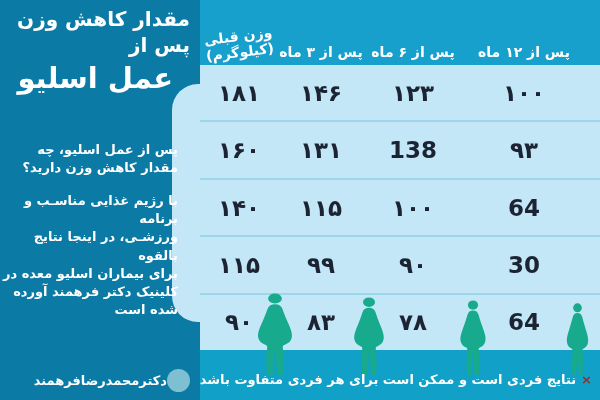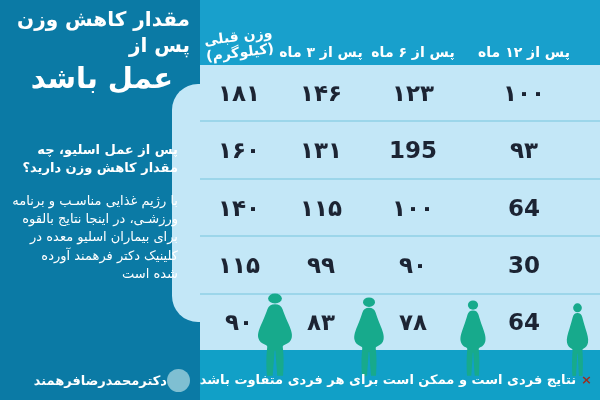--- a/index.html
+++ b/index.html
@@ -9,21 +9,21 @@
   .root { position:relative; width:600px; height:400px; background:var(--sidebar_bg); overflow:hidden; }
 
   
   .sidebar { position:absolute; left:0; top:0; width:200px; height:400px; color:#fff; z-index:2; }
   .title-block { position:absolute; top:6px; left:0; right:0; text-align:right; direction:rtl; }
   .title-line1 { font-size:20px; font-weight:bold; padding-left:6px; padding-right:10px; line-height:1.3; }
   .title-line2 { font-size:29px; font-weight:bold; padding-right:27px; margin-top:3px; }
   .question { position:absolute; top:141px; right:22px; left:4px; text-align:right; direction:rtl;
               font-size:13px; font-weight:bold; line-height:1.35; white-space:pre-line; }
   .description { position:absolute; top:192px; right:22px; left:2px; text-align:right; direction:rtl;
-                 font-size:13px; font-weight:normal; line-height:1.4; white-space:pre-line; }
+                 font-size:13px; font-weight:bold; line-height:1.4; white-space:pre-line; }
   .credit { position:absolute; bottom:8px; right:10px; display:flex; direction:rtl; align-items:center; }
   .credit-dot { width:23px; height:23px; border-radius:50%; background:var(--credit_dot); flex:0 0 auto; }
   .credit-text { font-size:13px; font-weight:bold; white-space:nowrap; }
 
   
   .header-band { position:absolute; left:200px; top:0; width:400px; height:65px;
                  background:var(--header_bg); z-index:1; }
   .grid { display:grid; grid-template-columns:78px 86px 98px 124px 14px; direction:ltr; height:100%; }
   .header-band .grid { align-items:end; padding-bottom:5px; }
   .hcell { text-align:center; color:#fff; font-weight:bold; font-size:14px; line-height:1.15; white-space:pre-line; }
@@ -54,21 +54,21 @@
   .fig4 { left:563px; top:303px; width:29px; height:74px; }
 </style>
 </head>
 <body>
 
 <div class="root">
 
   <aside class="sidebar">
     <div class="title-block">
       <div class="title-line1">مقدار کاهش وزن پس از</div>
-      <div class="title-line2">عمل باشد</div>
+      <div class="title-line2">عمل اسلیو</div>
     </div>
     <div class="question">پس از عمل اسلیو، چه
 مقدار کاهش وزن دارید؟</div>
     <div class="description">با رژیم غذایی مناسـب و برنامه
 ورزشـی، در اینجا نتایج بالقوه
 برای بیماران اسلیو معده در
 کلینیک دکتر فرهمند آورده
 شده است</div>
     <div class="credit">
       <span class="credit-dot"></span>
@@ -94,21 +94,21 @@
         <div class="num">۱۸۱</div>
         <div class="num">۱۴۶</div>
         <div class="num">۱۲۳</div>
         <div class="num">۱۰۰</div>
       </div>
     </div>
     <div class="row">
       <div class="grid">
         <div class="num">۱۶۰</div>
         <div class="num">۱۳۱</div>
-        <div class="num">195</div>
+        <div class="num">138</div>
         <div class="num">۹۳</div>
       </div>
     </div>
     <div class="row">
       <div class="grid">
         <div class="num">۱۴۰</div>
         <div class="num">۱۱۵</div>
         <div class="num">۱۰۰</div>
         <div class="num">64</div>
       </div>

